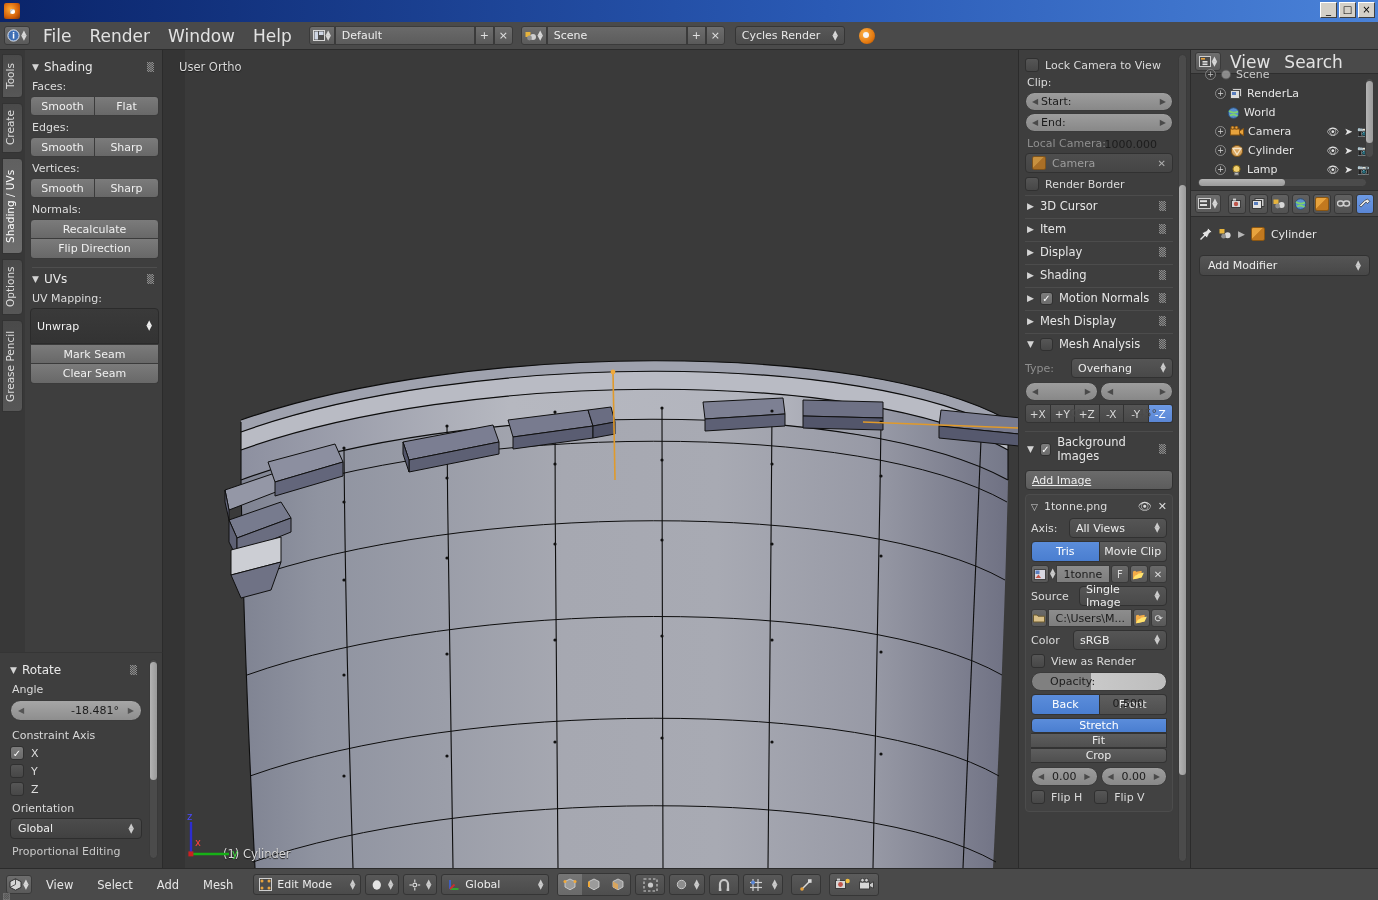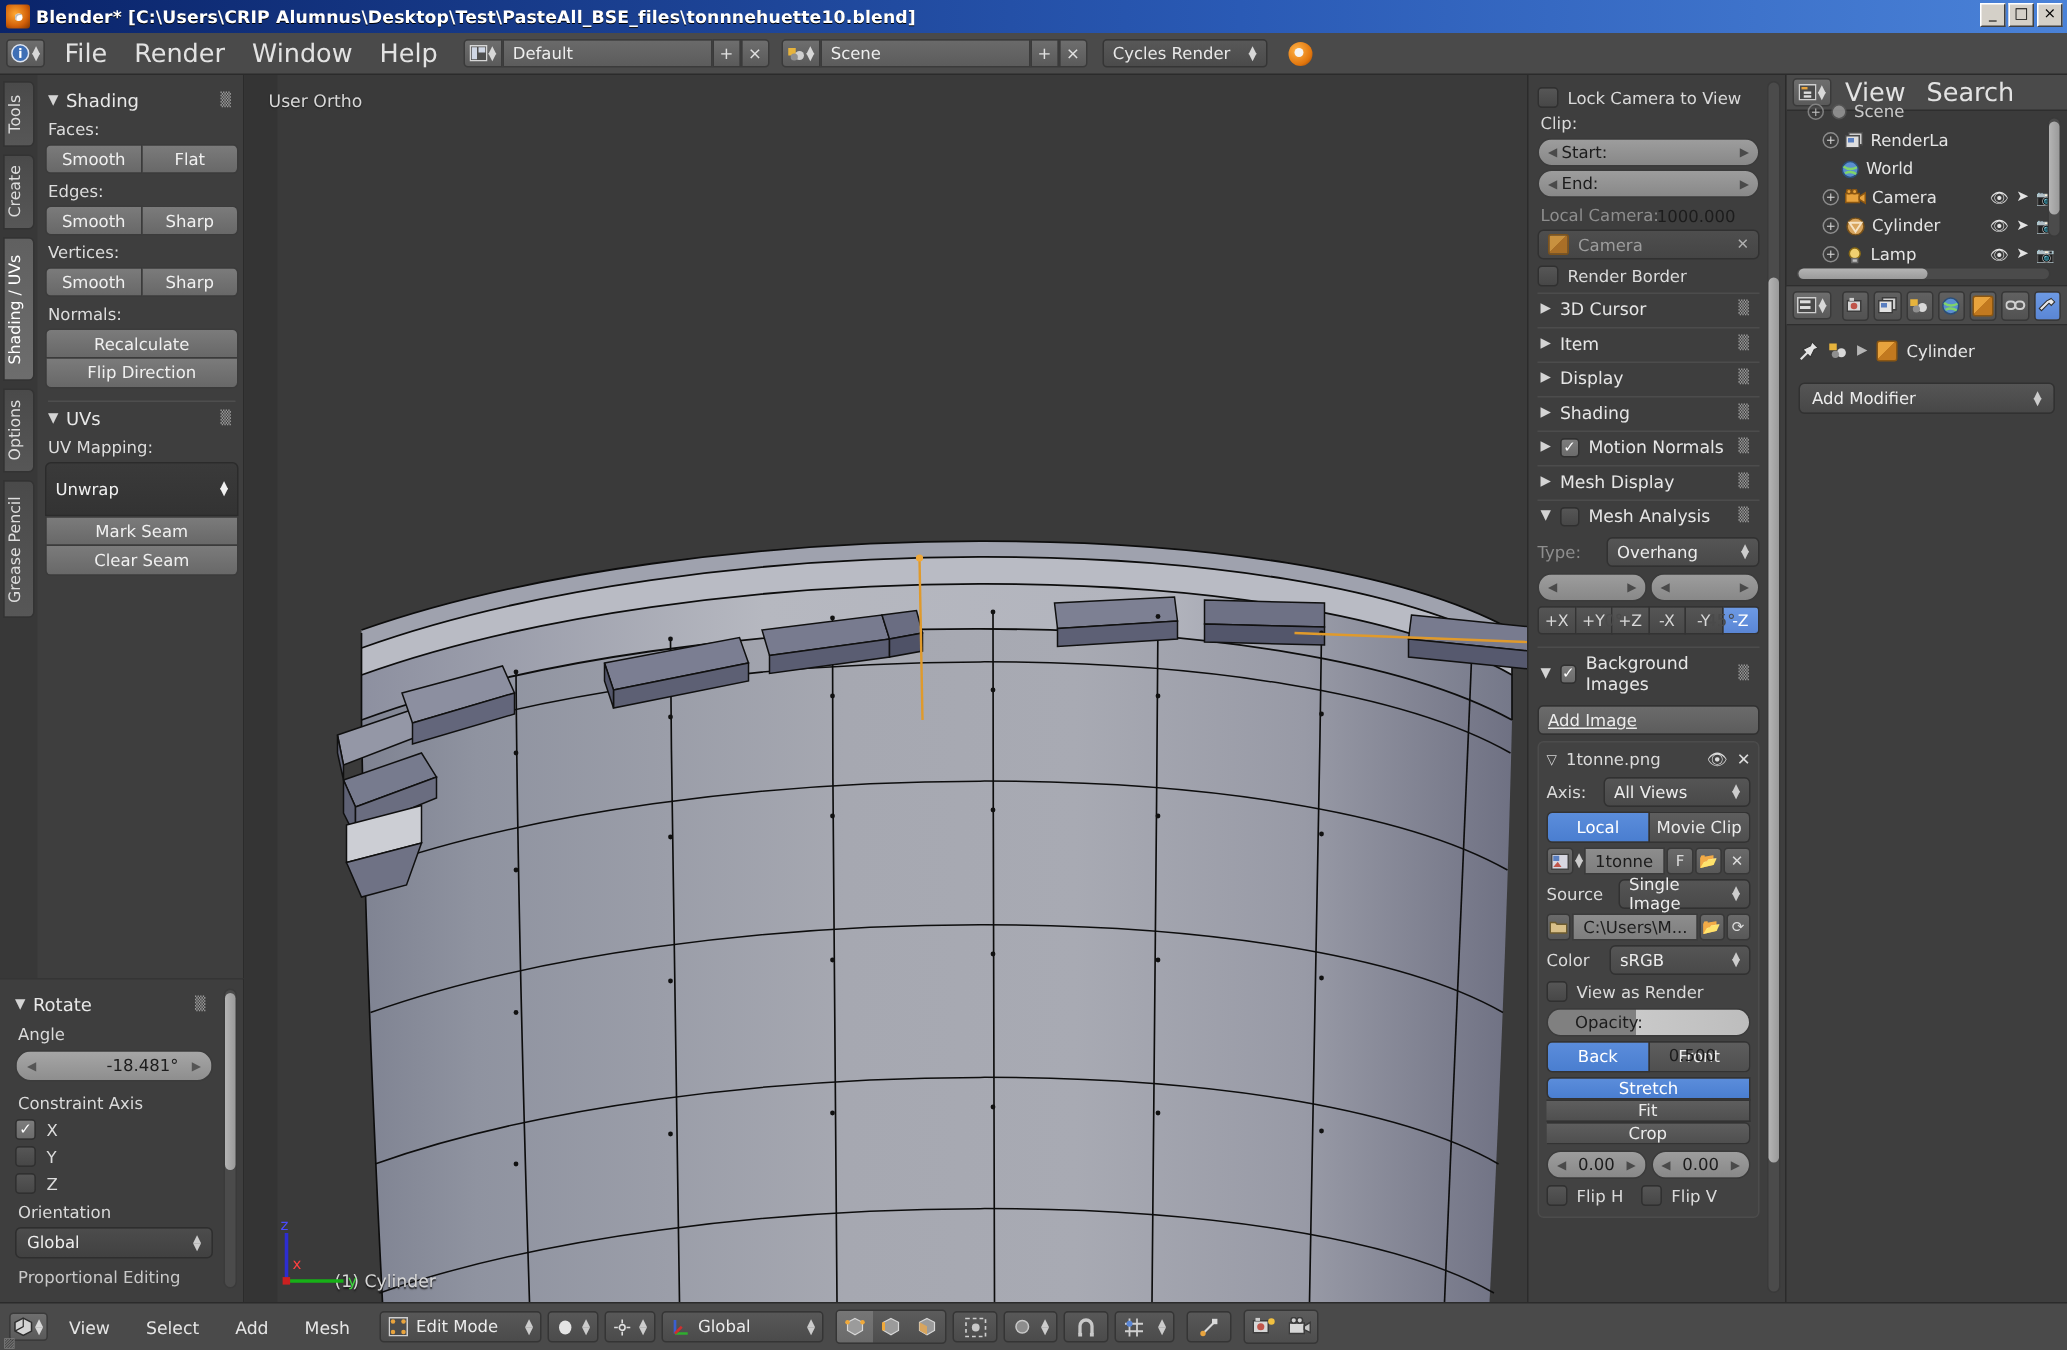--- a/index.html
+++ b/index.html
@@ -251,21 +251,20 @@
   }
   .svgico{display:block;}
 </style>
 </head>
 <body>
 
 <div class="app">
 
   <div class="titlebar">
     <div class="tb-icon"></div>
-    <div class="tb-title">Blender* [C:\Users\CRIP Alumnus\Desktop\Test\PasteAll_BSE_files\tonnnehuette10.blend]</div>
     <div class="tb-buttons">
       <div class="tb-btn">_</div>
       <div class="tb-btn">□</div>
       <div class="tb-btn">×</div>
     </div>
   </div>
 
   <div class="infobar">
     <div class="ico-btn" style="margin-right:4px;">
       <svg width="13" height="13" viewBox="0 0 13 13" class="svgico">
@@ -707,21 +706,21 @@
           <div class="dd-gray" style="flex:1;">
             <span>All Views</span>
             <div class="arrows">
                 <span>▲</span>
                 <span>▼</span>
               </div>
           </div>
         </div>
 
         <div class="seg" style="margin:3px 0;">
-          <div class="on">Local</div>
+          <div class="on">Tris</div>
           <div>Movie Clip</div>
         </div>
 
         <div style="display:flex;align-items:center;gap:1px;margin:3px 0;">
           <div class="mini-ico">
             <svg width="12" height="11" viewBox="0 0 12 11" class="svgico">
               <rect x="0.5" y="0.5" width="11" height="10" fill="#d8d8e2" stroke="#444"></rect>
               <rect x="1.5" y="1.5" width="4" height="3.5" fill="#5a7fc0"></rect>
               <path d="M1.5 9 L4.5 5.5 L7 9 Z" fill="#c0554a"></path>
             </svg>

